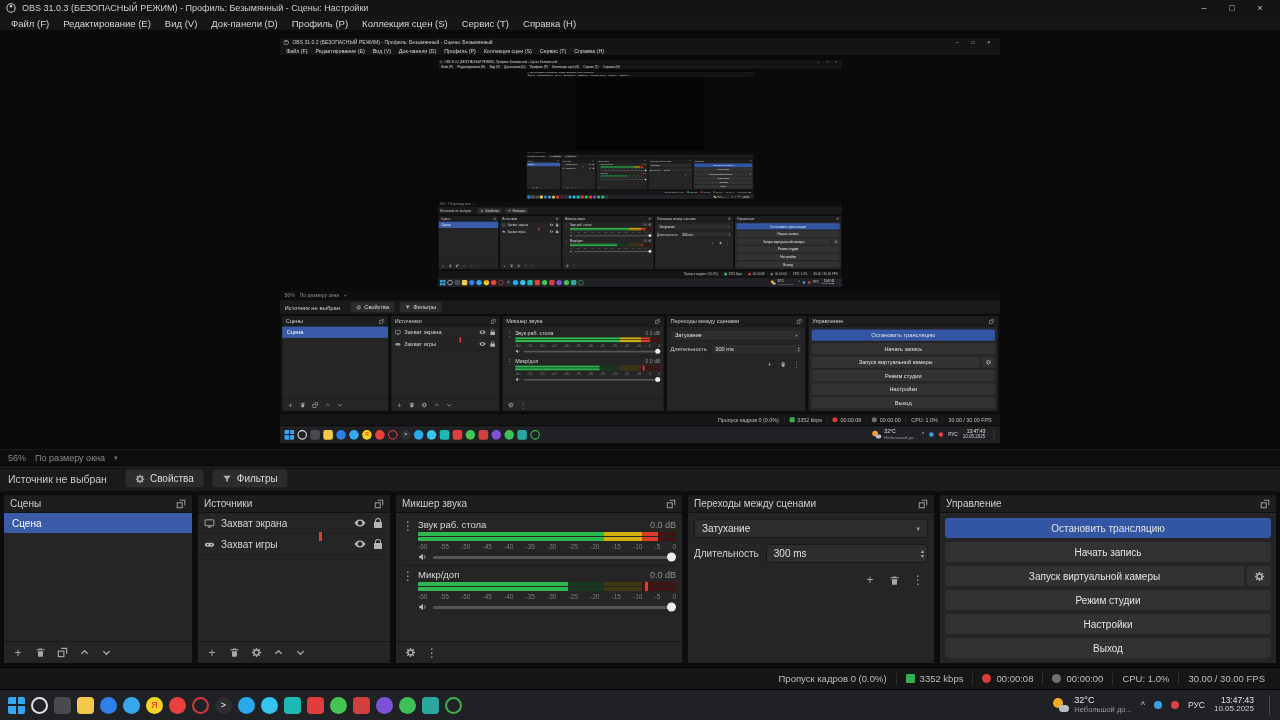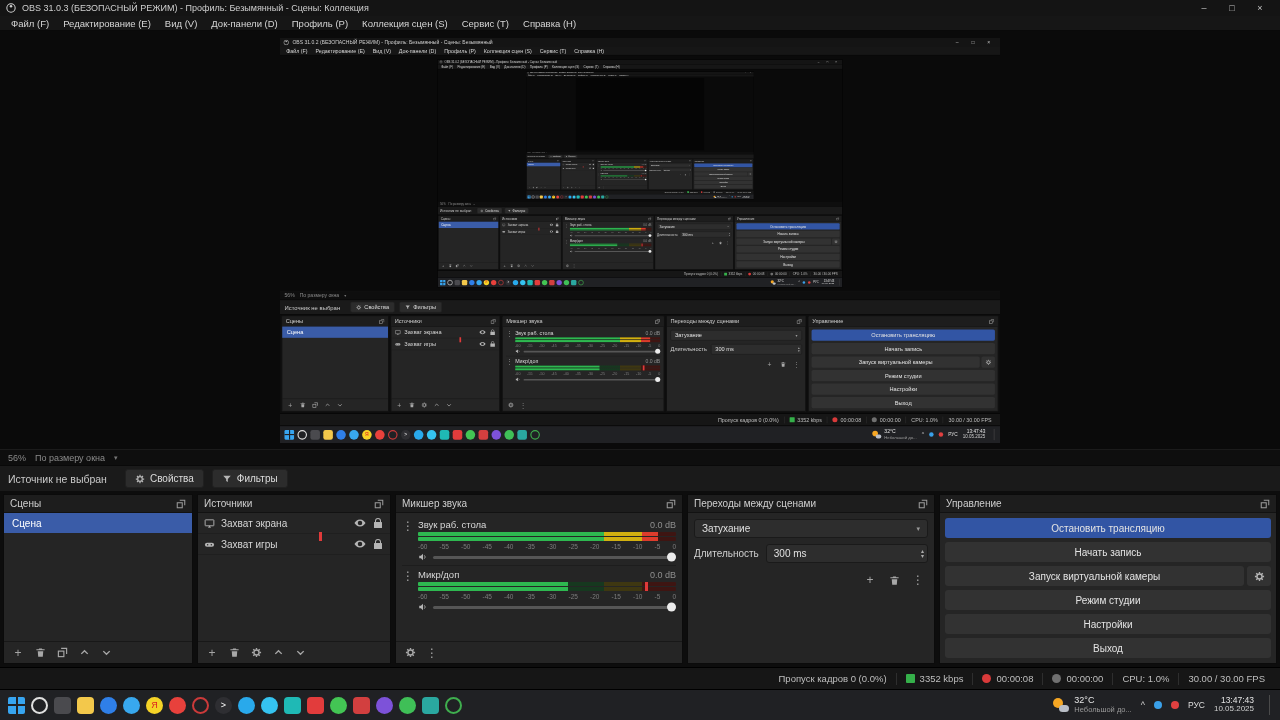--- a/index.html
+++ b/index.html
@@ -128,21 +128,21 @@
 
 <div class="screen" id="screen">
 
   <div class="titlebar">
     <span class="logo-icon">
       <svg viewBox="0 0 24 24">
           <circle cx="12" cy="12" r="10" fill="none" stroke="#cfcfcf" stroke-width="2.5"></circle>
           <circle cx="12" cy="8" r="3" fill="#cfcfcf"></circle>
         </svg>
     </span>
-    <span class="title-text">OBS 31.0.3 (БЕЗОПАСНЫЙ РЕЖИМ) - Профиль: Безымянный - Сцены: Коллекция</span>
+    <span class="title-text">OBS 31.0.3 (БЕЗОПАСНЫЙ РЕЖИМ) - Профиль: Безымянный - Сцены: Настройки</span>
     <span class="win-controls">
       <span class="win-btn">–</span>
       <span class="win-btn">□</span>
       <span class="win-btn">×</span>
     </span>
   </div>
 
   <div class="menubar">
     <span class="menu-item">Файл (F)</span>
     <span class="menu-item">Редактирование (E)</span>

